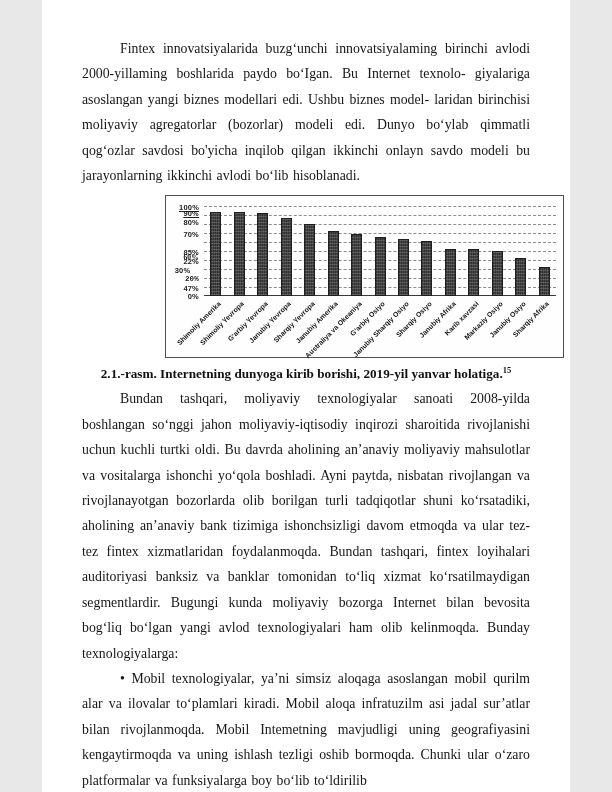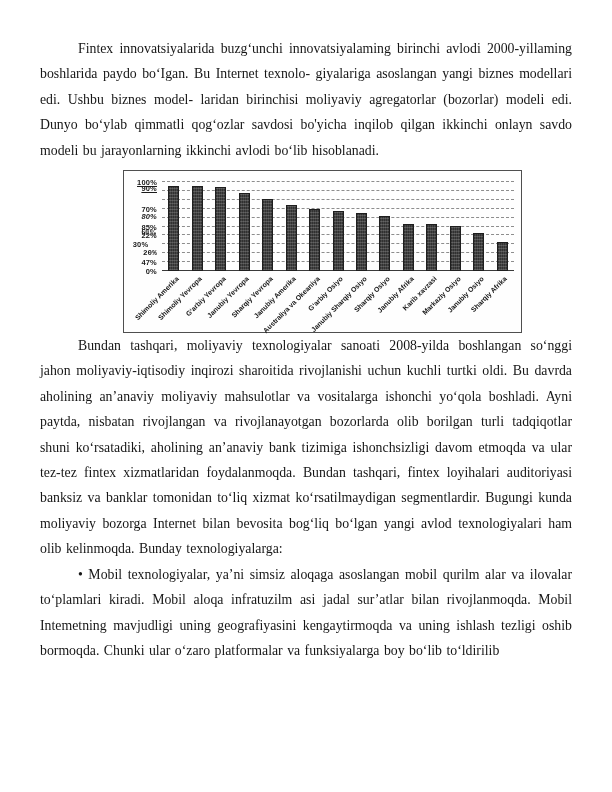--- a/index.html
+++ b/index.html
@@ -1,18 +1,18 @@
 <!DOCTYPE html>
 <html><head>
 <meta charset="utf-8">
 <style>
   html,body { margin:0; padding:0; background:#e8e8e8; }
   .page {
     position:relative;
-    width:612px; height:792px;
+    width:528px; height:792px;
     margin:0 auto;
     background:#ffffff;
     box-sizing:border-box;
     padding:36px 40px 0 40px;
     font-family:"Liberation Serif", serif;
     font-size:13.8px;
     line-height:25.4px;
     color:#161616;
     overflow:hidden;
   }
@@ -123,21 +123,21 @@
       </div>
     <div id="yticks">
         <span class="ytick" style="top: 96px;">0%</span>
         <span class="ytick" style="top: 87.1px;">47%</span>
         <span class="ytick" style="top: 78.2px; font-family: Liberation Mono, monospace;">20%</span>
         <span class="ytick" style="top: 69.3px; text-align: center;">30%</span>
         <span class="ytick" style="top: 60.4px;">22%</span>
         <span class="ytick" style="top: 51.5px;">85%</span>
         <span class="ytick" style="top: 57px; font-family: Liberation Serif, serif;">60%</span>
         <span class="ytick" style="top: 33.7px;">70%</span>
-        <span class="ytick" style="top: 41px; font-style: italic;">80%</span>
+        <span class="ytick" style="top: 22px;">80%</span>
         <span class="ytick" style="top: 13px; text-decoration: underline;">90%</span>
         <span class="ytick" style="top: 7px; text-decoration: underline;">100%</span>
       </div>
     <div id="xticks">
         <span class="xtick" style="top: 104px; left: -99.0933px;">Shimoliy Amerika</span>
         <span class="xtick" style="top: 104px; left: -75.6267px;">Shimoliy Yevropa</span>
         <span class="xtick" style="top: 104px; left: -52.16px;">G‘arbiy Yevropa</span>
         <span class="xtick" style="top: 104px; left: -28.6933px;">Janubiy Yevropa</span>
         <span class="xtick" style="top: 104px; left: -5.22667px;">Sharqiy Yevropa</span>
         <span class="xtick" style="top: 104px; left: 18.24px;">Janubiy Amerika</span>
@@ -146,18 +146,19 @@
         <span class="xtick" style="top: 104px; left: 88.64px;">Janubiy Sharqiy Osiyo</span>
         <span class="xtick" style="top: 104px; left: 112.107px;">Sharqiy Osiyo</span>
         <span class="xtick" style="top: 104px; left: 135.573px;">Janubiy Afrika</span>
         <span class="xtick" style="top: 104px; left: 159.04px;">Karib xavzasi</span>
         <span class="xtick" style="top: 104px; left: 182.507px;">Markaziy Osiyo</span>
         <span class="xtick" style="top: 104px; left: 205.973px;">Janubiy Osiyo</span>
         <span class="xtick" style="top: 104px; left: 229.44px;">Sharqiy Afrika</span>
       </div>
   </figure>
 
+  <p class="caption"><span>2.1.-rasm. Internetning dunyoga kirib borishi, 2019-yil yanvar holatiga.</span><sup>15</sup></p>
 
   <p class="body-para">Bundan tashqari, moliyaviy texnologiyalar sanoati 2008-yilda boshlangan so‘nggi jahon moliyaviy-iqtisodiy inqirozi sharoitida rivojlanishi uchun kuchli turtki oldi. Bu davrda aholining an’anaviy moliyaviy mahsulotlar va vositalarga ishonchi yo‘qola boshladi. Ayni paytda, nisbatan rivojlangan va rivojlanayotgan bozorlarda olib borilgan turli tadqiqotlar shuni ko‘rsatadiki, aholining an’anaviy bank tizimiga ishonchsizligi davom etmoqda va ular tez-tez fintex xizmatlaridan foydalanmoqda. Bundan tashqari, fintex loyihalari auditoriyasi banksiz va banklar tomonidan to‘liq xizmat ko‘rsatilmaydigan segmentlardir. Bugungi kunda moliyaviy bozorga Internet bilan bevosita bog‘liq bo‘lgan yangi avlod texnologiyalari ham olib kelinmoqda. Bunday texnologiyalarga:</p>
 
   <p class="body-para">• Mobil texnologiyalar, ya’ni simsiz aloqaga asoslangan mobil qurilm alar va ilovalar to‘plamlari kiradi. Mobil aloqa infratuzilm asi jadal sur’atlar bilan rivojlanmoqda. Mobil Intemetning mavjudligi uning geografiyasini kengaytirmoqda va uning ishlash tezligi oshib bormoqda. Chunki ular o‘zaro platformalar va funksiyalarga boy bo‘lib to‘ldirilib</p>
 
 </div>
 
 </body></html>

